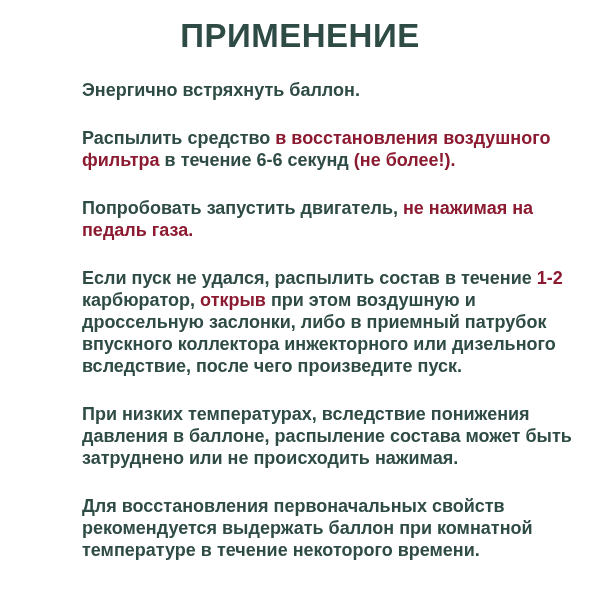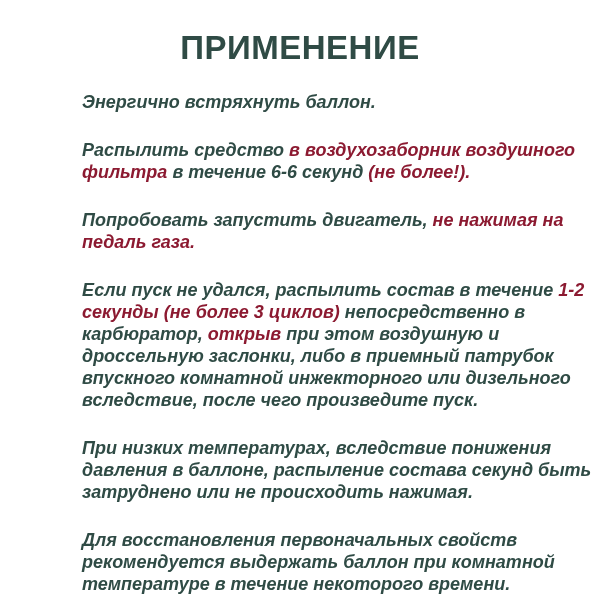--- a/index.html
+++ b/index.html
@@ -18,75 +18,73 @@
     background: var(--bg-color);
     font-family: "Liberation Sans", sans-serif;
     overflow: hidden;
   }
   .document {
     width: 600px;
     height: 600px;
     background: var(--bg-color);
   }
   .title {
-    margin: 12px;
+    margin: 0;
     padding-top: 17px;
     text-align: center;
     font-size: 33px;
     line-height: 38px;
     font-weight: bold;
     letter-spacing: 0.5px;
     color: var(--text-color);
   }
   .content {
     margin: 24px 0 0 82px;
   }
   .para {
     margin: 0 0 26px 0;
     font-size: 18px;
     line-height: 22px;
     font-weight: bold;
     color: var(--text-color);
-    font-style: italic;
   }
   .line {
     display: block;
     white-space: nowrap;
   }
   .run-text { color: var(--text-color); }
   .run-accent { color: var(--accent-color); }
 </style>
 </head>
 <body>
 
 <div class="document">
   <h1 class="title">ПРИМЕНЕНИЕ</h1>
   <div class="content">
       <p class="para">
         <span class="line"><span class="run-text">Энергично встряхнуть баллон.</span></span>
       </p>
       <p class="para">
-        <span class="line"><span class="run-text">Распылить средство </span><span class="run-accent">в воздухозаборник воздушного</span></span>
+        <span class="line"><span class="run-text">Распылить средство </span><span class="run-accent">в восстановления воздушного</span></span>
         <span class="line"><span class="run-accent">фильтра</span><span class="run-text"> в течение 6-6 секунд </span><span class="run-accent">(не более!).</span></span>
       </p>
       <p class="para">
         <span class="line"><span class="run-text">Попробовать запустить двигатель, </span><span class="run-accent">не нажимая на</span></span>
         <span class="line"><span class="run-accent">педаль газа.</span></span>
       </p>
       <p class="para">
         <span class="line"><span class="run-text">Если пуск не удался, распылить состав в течение </span><span class="run-accent">1-2</span></span>
-        <span class="line"><span class="run-accent">секунды (не более 3 циклов)</span><span class="run-text"> непосредственно в</span></span>
         <span class="line"><span class="run-text">карбюратор, </span><span class="run-accent">открыв</span><span class="run-text"> при этом воздушную и</span></span>
         <span class="line"><span class="run-text">дроссельную заслонки, либо в приемный патрубок</span></span>
-        <span class="line"><span class="run-text">впускного комнатной инжекторного или дизельного</span></span>
+        <span class="line"><span class="run-text">впускного коллектора инжекторного или дизельного</span></span>
         <span class="line"><span class="run-text">вследствие, после чего произведите пуск.</span></span>
       </p>
       <p class="para">
         <span class="line"><span class="run-text">При низких температурах, вследствие понижения</span></span>
-        <span class="line"><span class="run-text">давления в баллоне, распыление состава секунд быть</span></span>
+        <span class="line"><span class="run-text">давления в баллоне, распыление состава может быть</span></span>
         <span class="line"><span class="run-text">затруднено или не происходить нажимая.</span></span>
       </p>
       <p class="para">
         <span class="line"><span class="run-text">Для восстановления первоначальных свойств</span></span>
         <span class="line"><span class="run-text">рекомендуется выдержать баллон при комнатной</span></span>
         <span class="line"><span class="run-text">температуре в течение некоторого времени.</span></span>
       </p>
     </div>
 </div>
 

